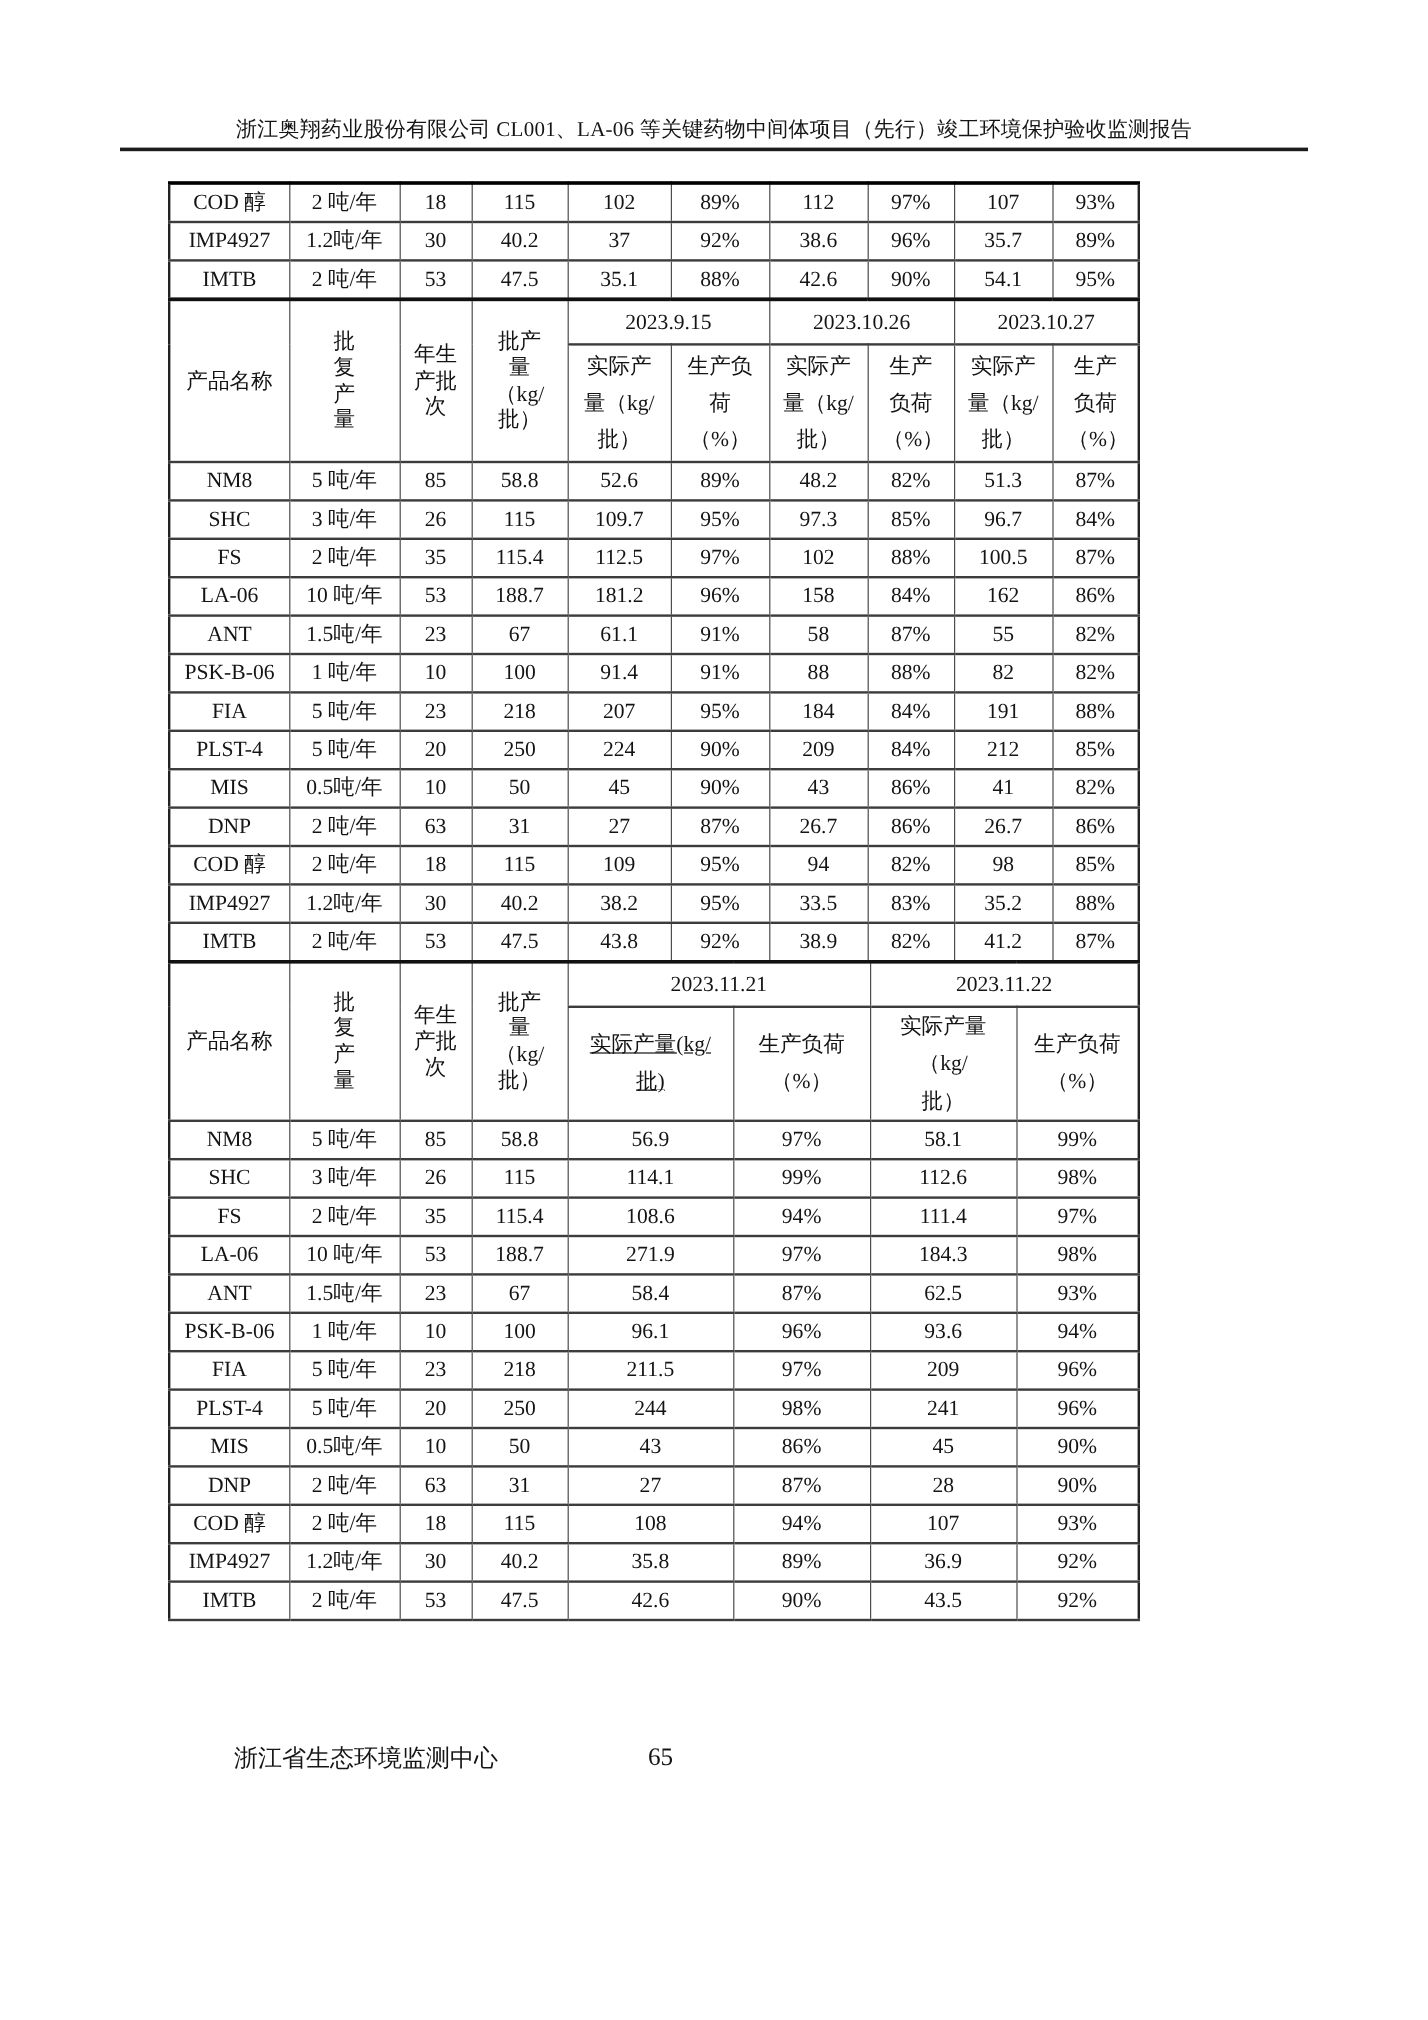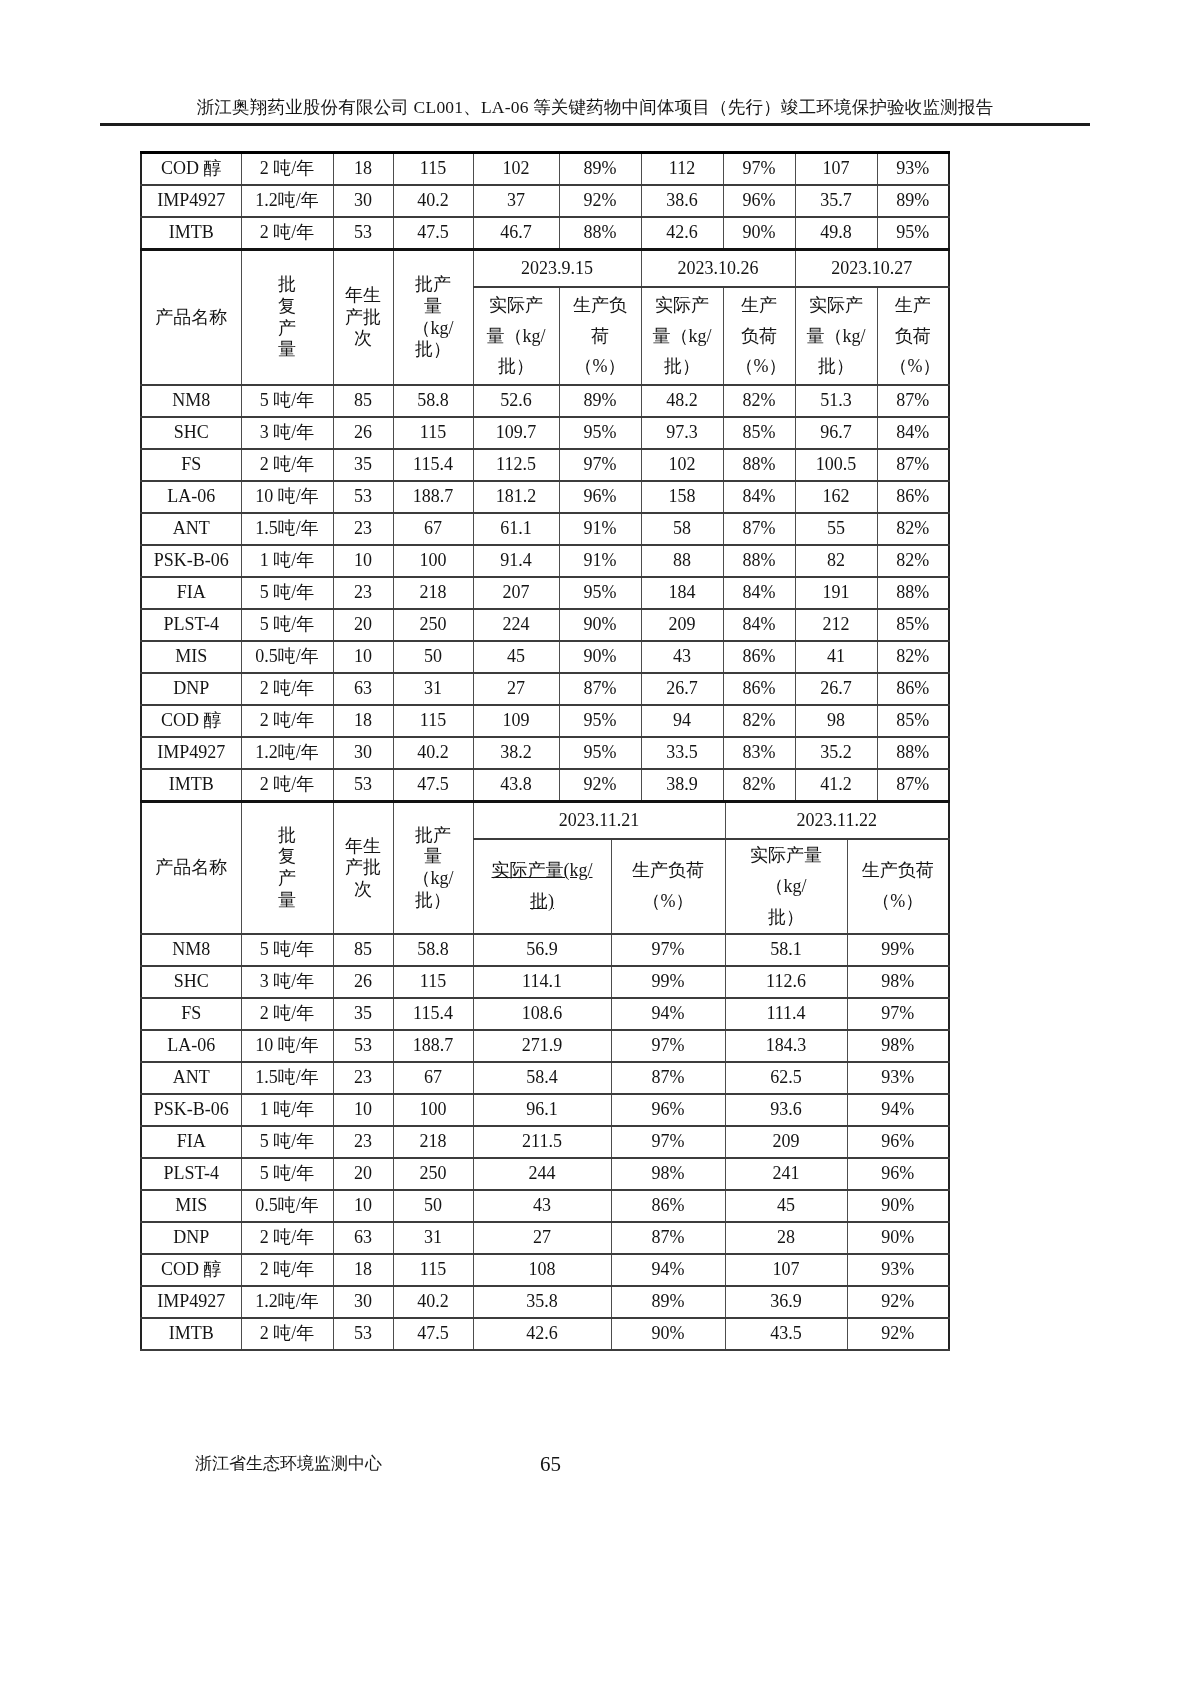--- a/index.html
+++ b/index.html
@@ -55,21 +55,21 @@
   th.c-bout  { padding: 0 14px; }
   th.c-act   { padding: 0 10px; }
   th.c-load-w{ padding: 0 8px; }
   th.c-load-n{ padding: 0 12px; }
   th.c-act3a { padding: 0 16px; text-decoration: underline; }
   th.c-load3a{ padding: 0 10px; }
   th.c-act3b { padding: 0 24px; }
   th.c-load3b{ padding: 0 10px; }
   .footer-org {
     position: absolute; top: 1440px; left: 195px;
-    font-size: 17px; color: #151515;
+    font-size: 20px; color: #151515;
   }
   .footer-page {
     position: absolute; top: 1440px; left: 540px; width: 60px;
     font-size: 21px; color: #151515;
   }
 </style>
 </head>
 <body>
 
 <div class="page">
@@ -115,25 +115,25 @@
             <td>38.6</td>
             <td>96%</td>
             <td>35.7</td>
             <td>89%</td>
           </tr>
           <tr>
             <td>IMTB</td>
             <td>2 吨/年</td>
             <td>53</td>
             <td>47.5</td>
-            <td>46.7</td>
+            <td>35.1</td>
             <td>88%</td>
             <td>42.6</td>
             <td>90%</td>
-            <td>49.8</td>
+            <td>54.1</td>
             <td>95%</td>
           </tr>
         </tbody>
     </table>
 
     <table class="t tB">
       <colgroup>
         <col style="width:100px">
           <col style="width:92px">
           <col style="width:60px">

